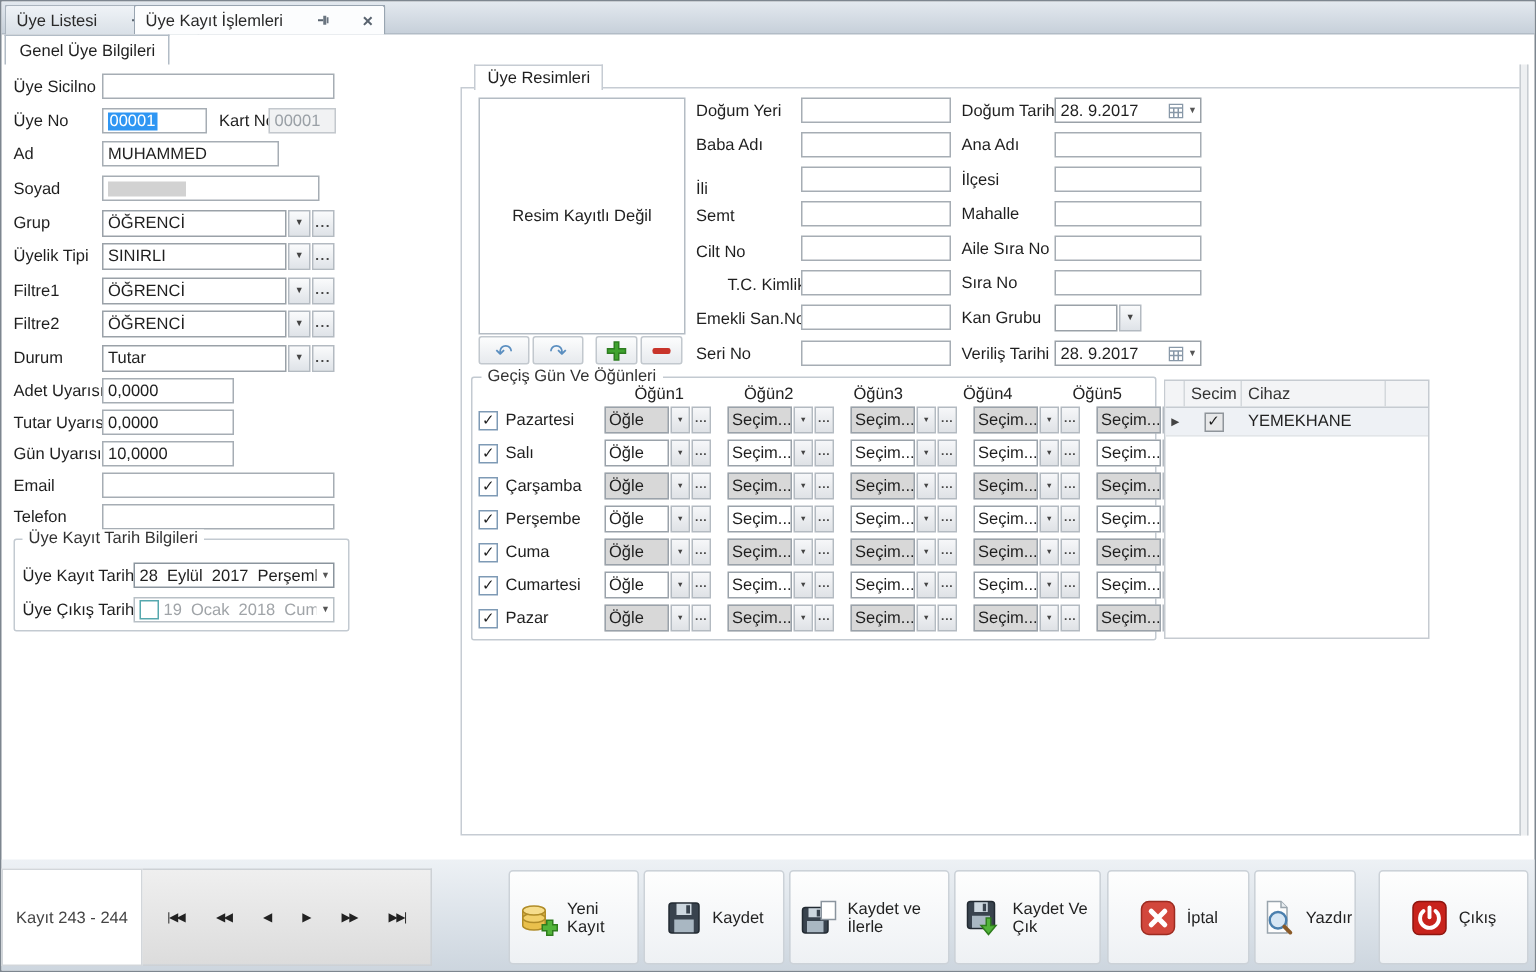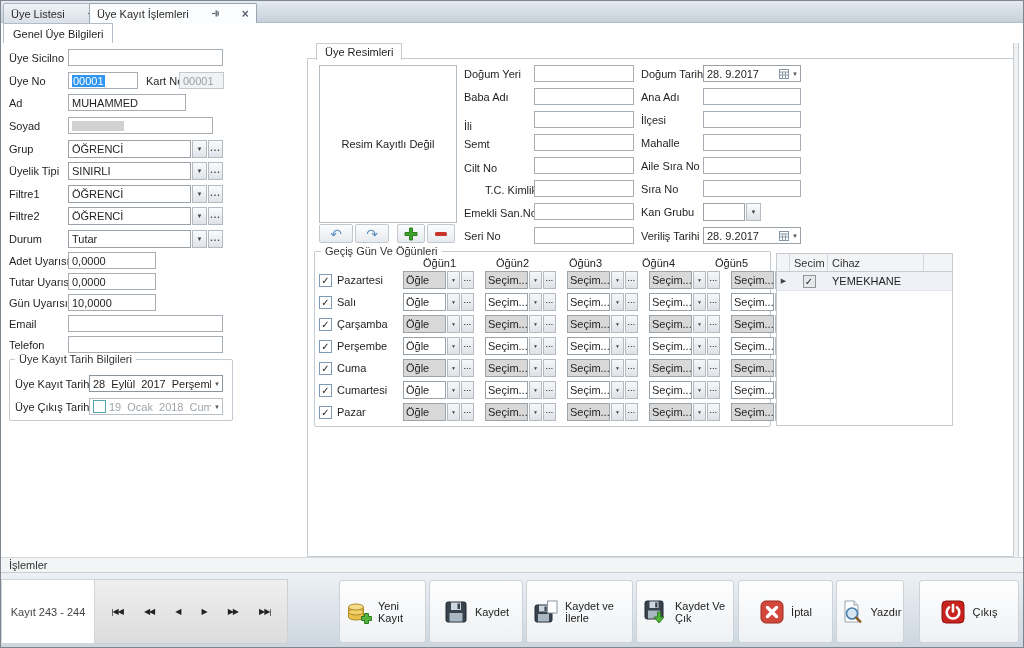--- a/index.html
+++ b/index.html
@@ -548,23 +548,20 @@
       <span class="c-sel">▶</span>
       <span class="c-secim">
           <span class="cb gridcb">✓</span>
         </span>
       <span class="c-cihaz">YEMEKHANE</span>
     </div>
   </div>
 
   <div class="splitter"></div>
 
-  <div class="islemler">
-    <span>İşlemler</span>
-  </div>
 
   <div class="toolbar"></div>
 
   <div class="navwhite">
     <span>Kayıt 243 - 244</span>
   </div>
   <div class="navgray">
 
   <span class="navico">|◀◀</span>
       <span class="navico">◀◀</span>

